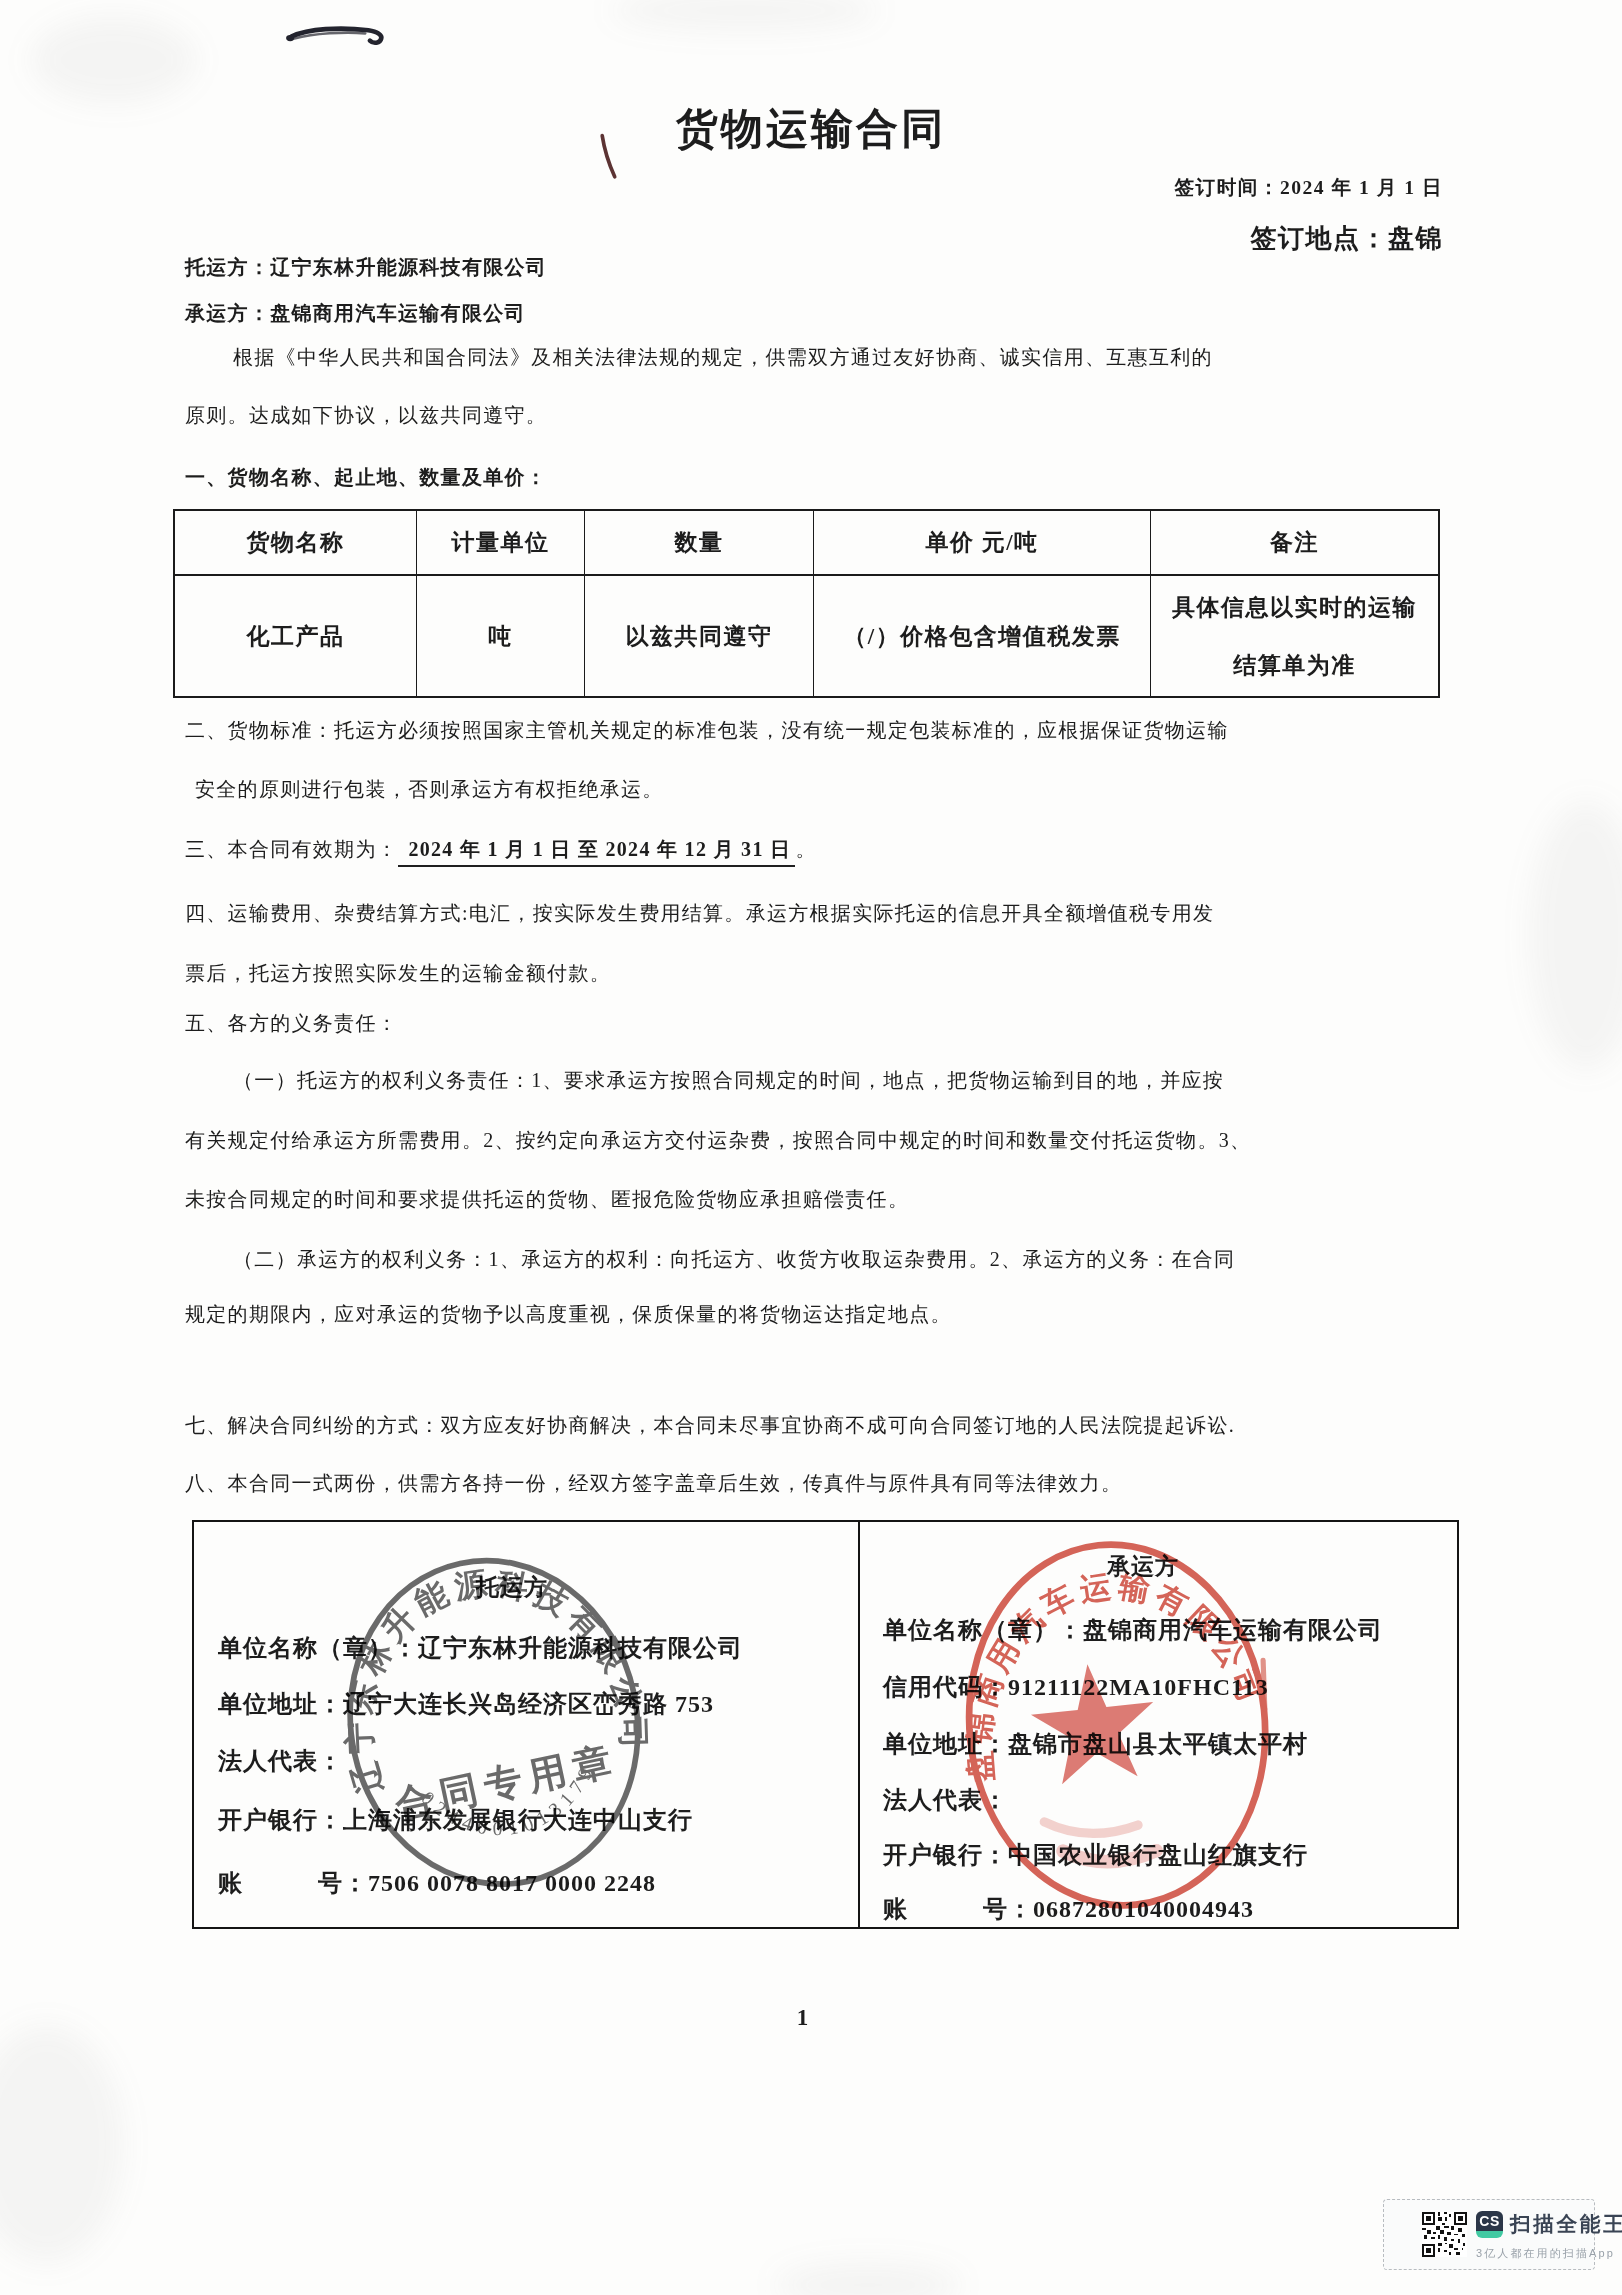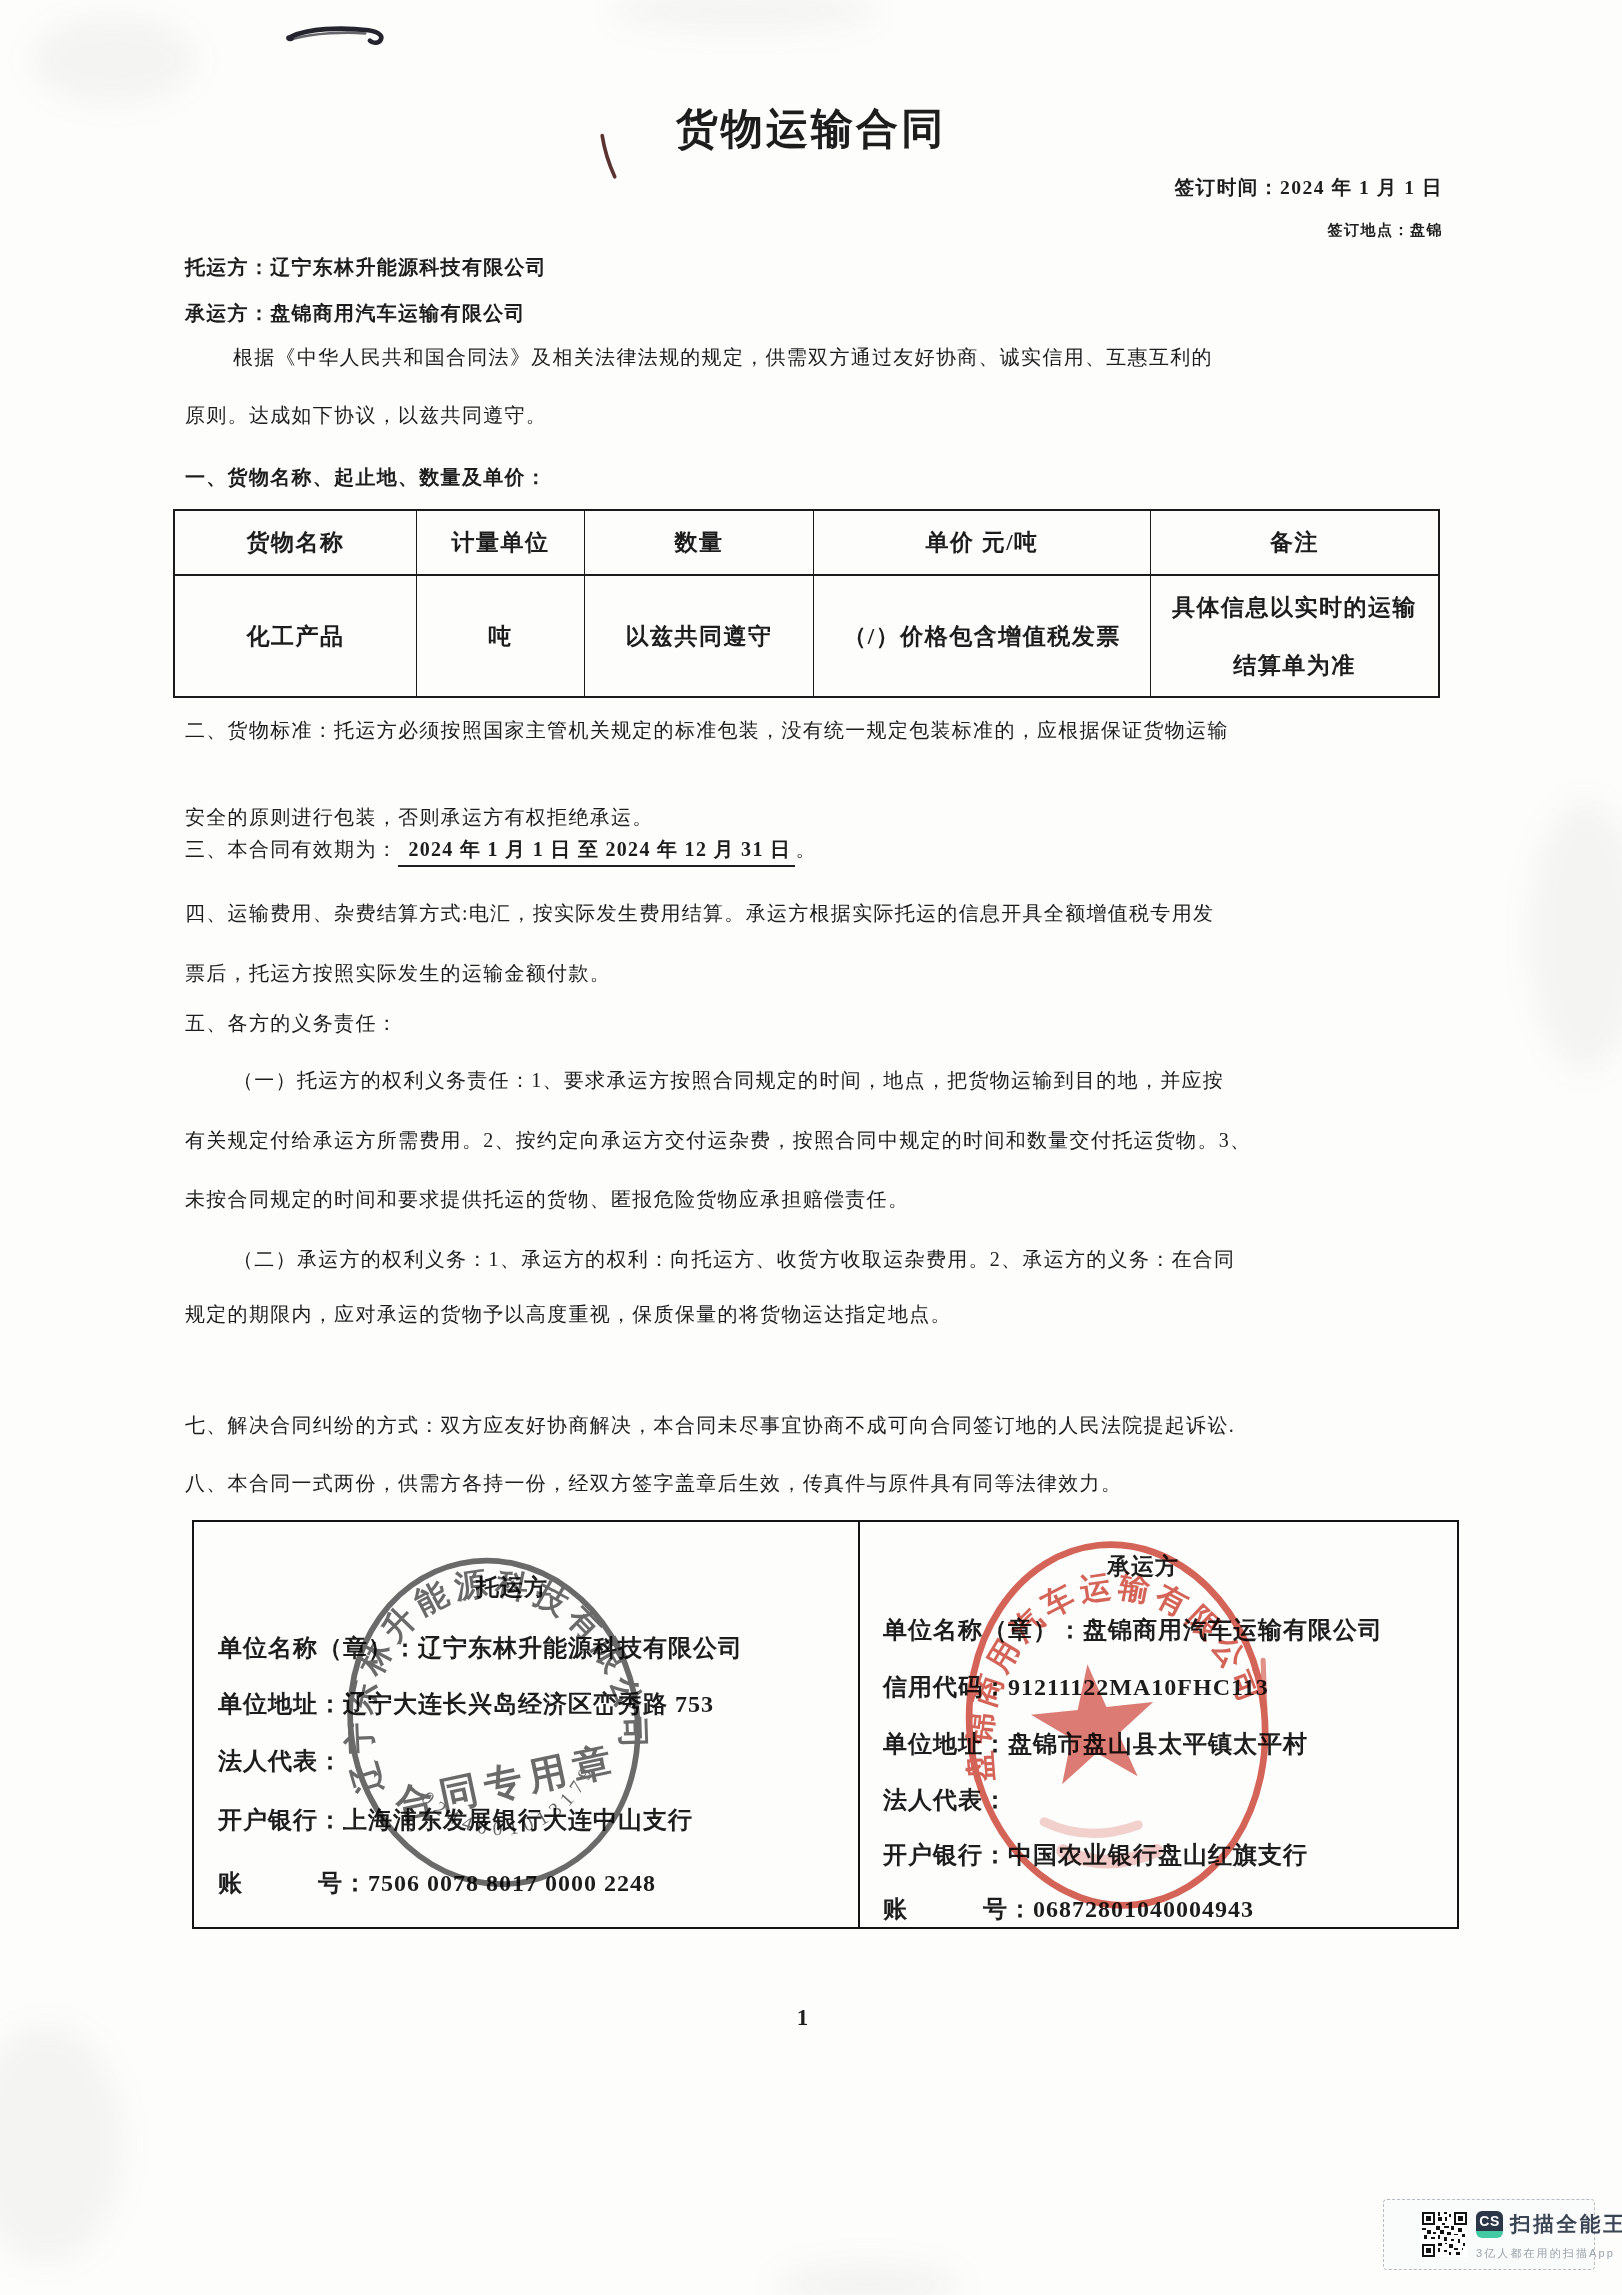--- a/index.html
+++ b/index.html
@@ -53,21 +53,21 @@
     <ellipse cx="14" cy="33" rx="8" ry="6" fill="#23242e"></ellipse>
   </svg>
 
   <div class="ln b" style="left:0;right:0;top:101px;text-align:center;font-size:42px;letter-spacing:3.1px;">货物运输合同</div>
 
   <svg style="position:absolute;left:598px;top:133px;" width="23" height="48" viewBox="0 0 44 92">
     <path d="M 8 5 Q 14 44 32 84" fill="none" stroke="#5c3333" stroke-width="7" stroke-linecap="round"></path>
   </svg>
 
   <div class="ln b" style="right:179px;top:174px;font-size:19.6px;letter-spacing:1.5px;">签订时间：2024 年 1 月 1 日</div>
-  <div class="ln b" style="right:179px;top:221px;font-size:15px;letter-spacing:1.5px;">签订地点：盘锦</div>
+  <div class="ln b" style="right:179px;top:221px;font-size:26px;letter-spacing:1.5px;">签订地点：盘锦</div>
 
   <div class="ln b" style="left:185px;top:254px;">托运方：辽宁东林升能源科技有限公司</div>
   <div class="ln b" style="left:185px;top:300px;">承运方：盘锦商用汽车运输有限公司</div>
 
   <div class="ln" style="left:233px;top:344px;">根据《中华人民共和国合同法》及相关法律法规的规定，供需双方通过友好协商、诚实信用、互惠互利的</div>
   <div class="ln" style="left:185px;top:402px;">原则。达成如下协议，以兹共同遵守。</div>
 
   <div class="ln b" style="left:185px;top:464px;">一、货物名称、起止地、数量及单价：</div>
 
   <div class="tbl">
@@ -85,21 +85,21 @@
       <div class="tc c4">（/）价格包含增值税发票</div>
       <div class="tc c5">
         <div>具体信息以实时的运输</div>
         <div class="remark-gap"></div>
         <div>结算单为准</div>
       </div>
     </div>
   </div>
 
   <div class="ln" style="left:185px;top:717px;">二、货物标准：托运方必须按照国家主管机关规定的标准包装，没有统一规定包装标准的，应根据保证货物运输</div>
-  <div class="ln" style="left:185px;top:776px;margin-top:28px;">安全的原则进行包装，否则承运方有权拒绝承运。</div>
+  <div class="ln" style="left:195px;top:776px;">安全的原则进行包装，否则承运方有权拒绝承运。</div>
 
   <div class="ln" style="left:185px;top:836px;">
     <span>三、本合同有效期为：</span><span class="uline b"> 2024 年 1 月 1 日  至  2024 年 12 月 31 日</span><span>。</span>
   </div>
 
   <div class="ln" style="left:185px;top:900px;">四、运输费用、杂费结算方式:电汇，按实际发生费用结算。承运方根据实际托运的信息开具全额增值税专用发</div>
   <div class="ln" style="left:185px;top:960px;">票后，托运方按照实际发生的运输金额付款。</div>
 
   <div class="ln" style="left:185px;top:1010px;">五、各方的义务责任：</div>
 

